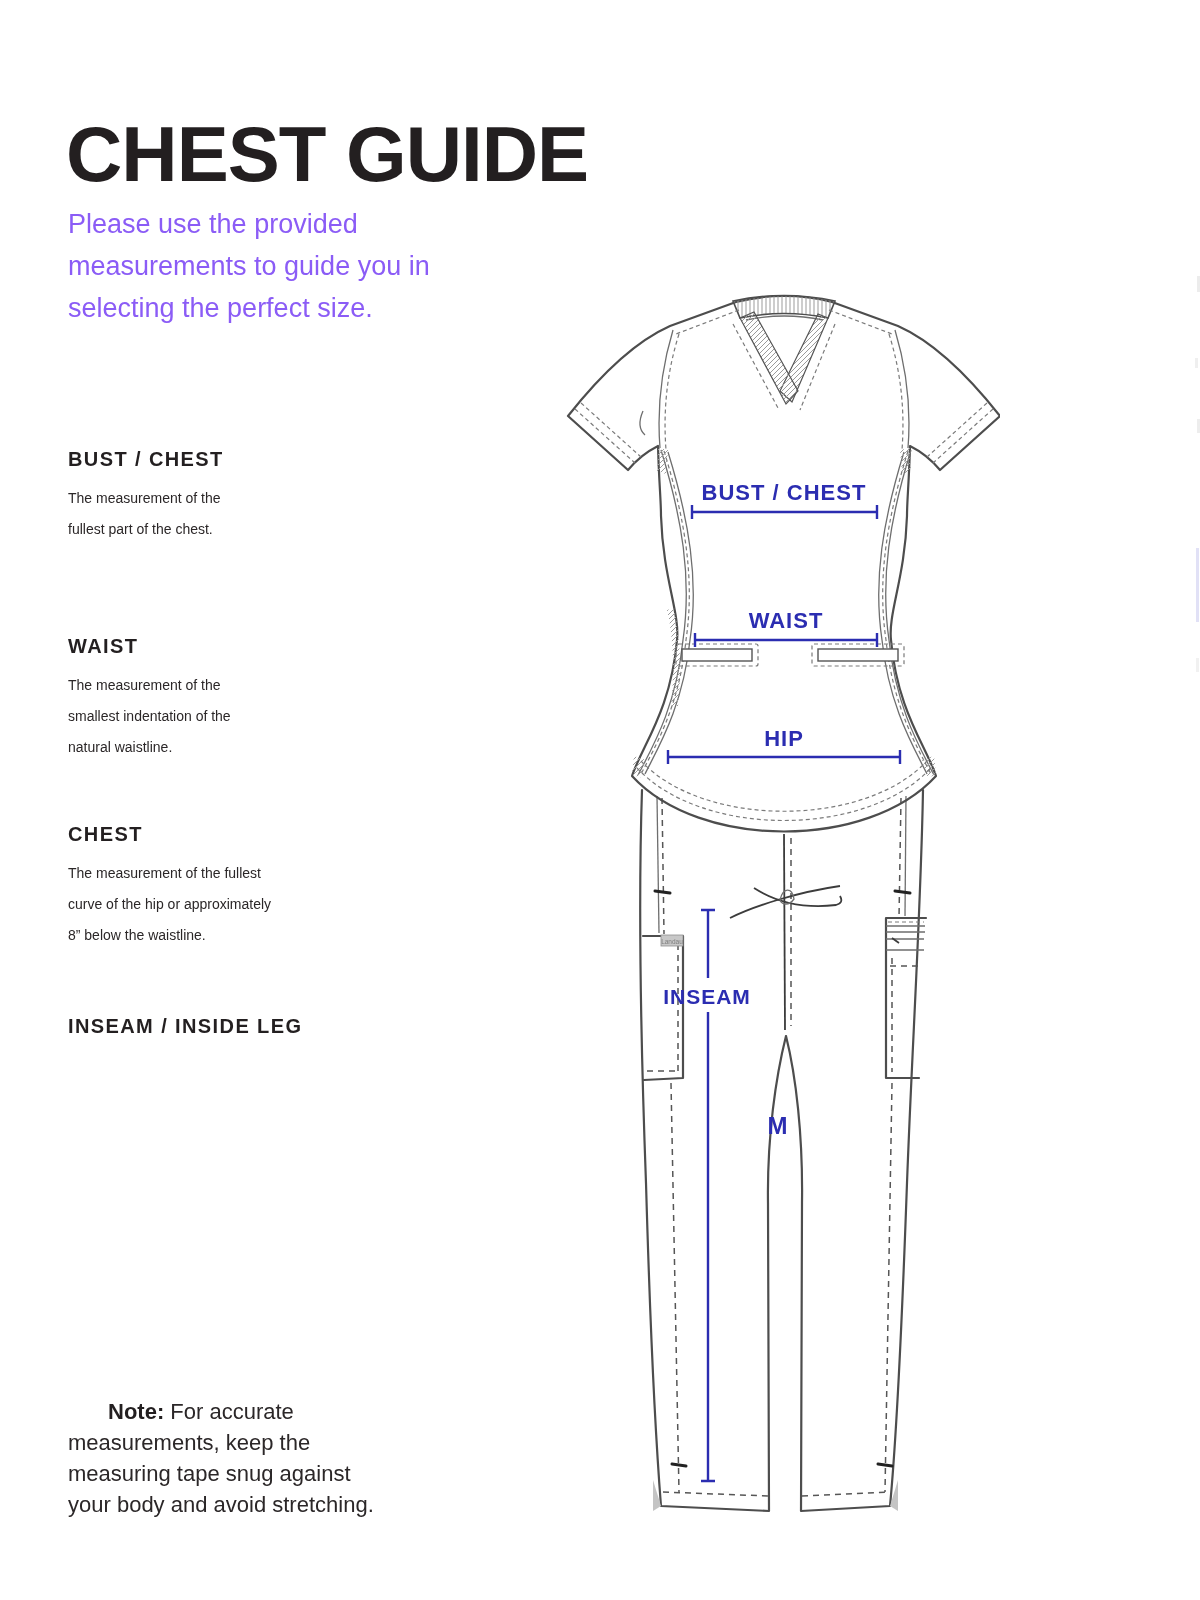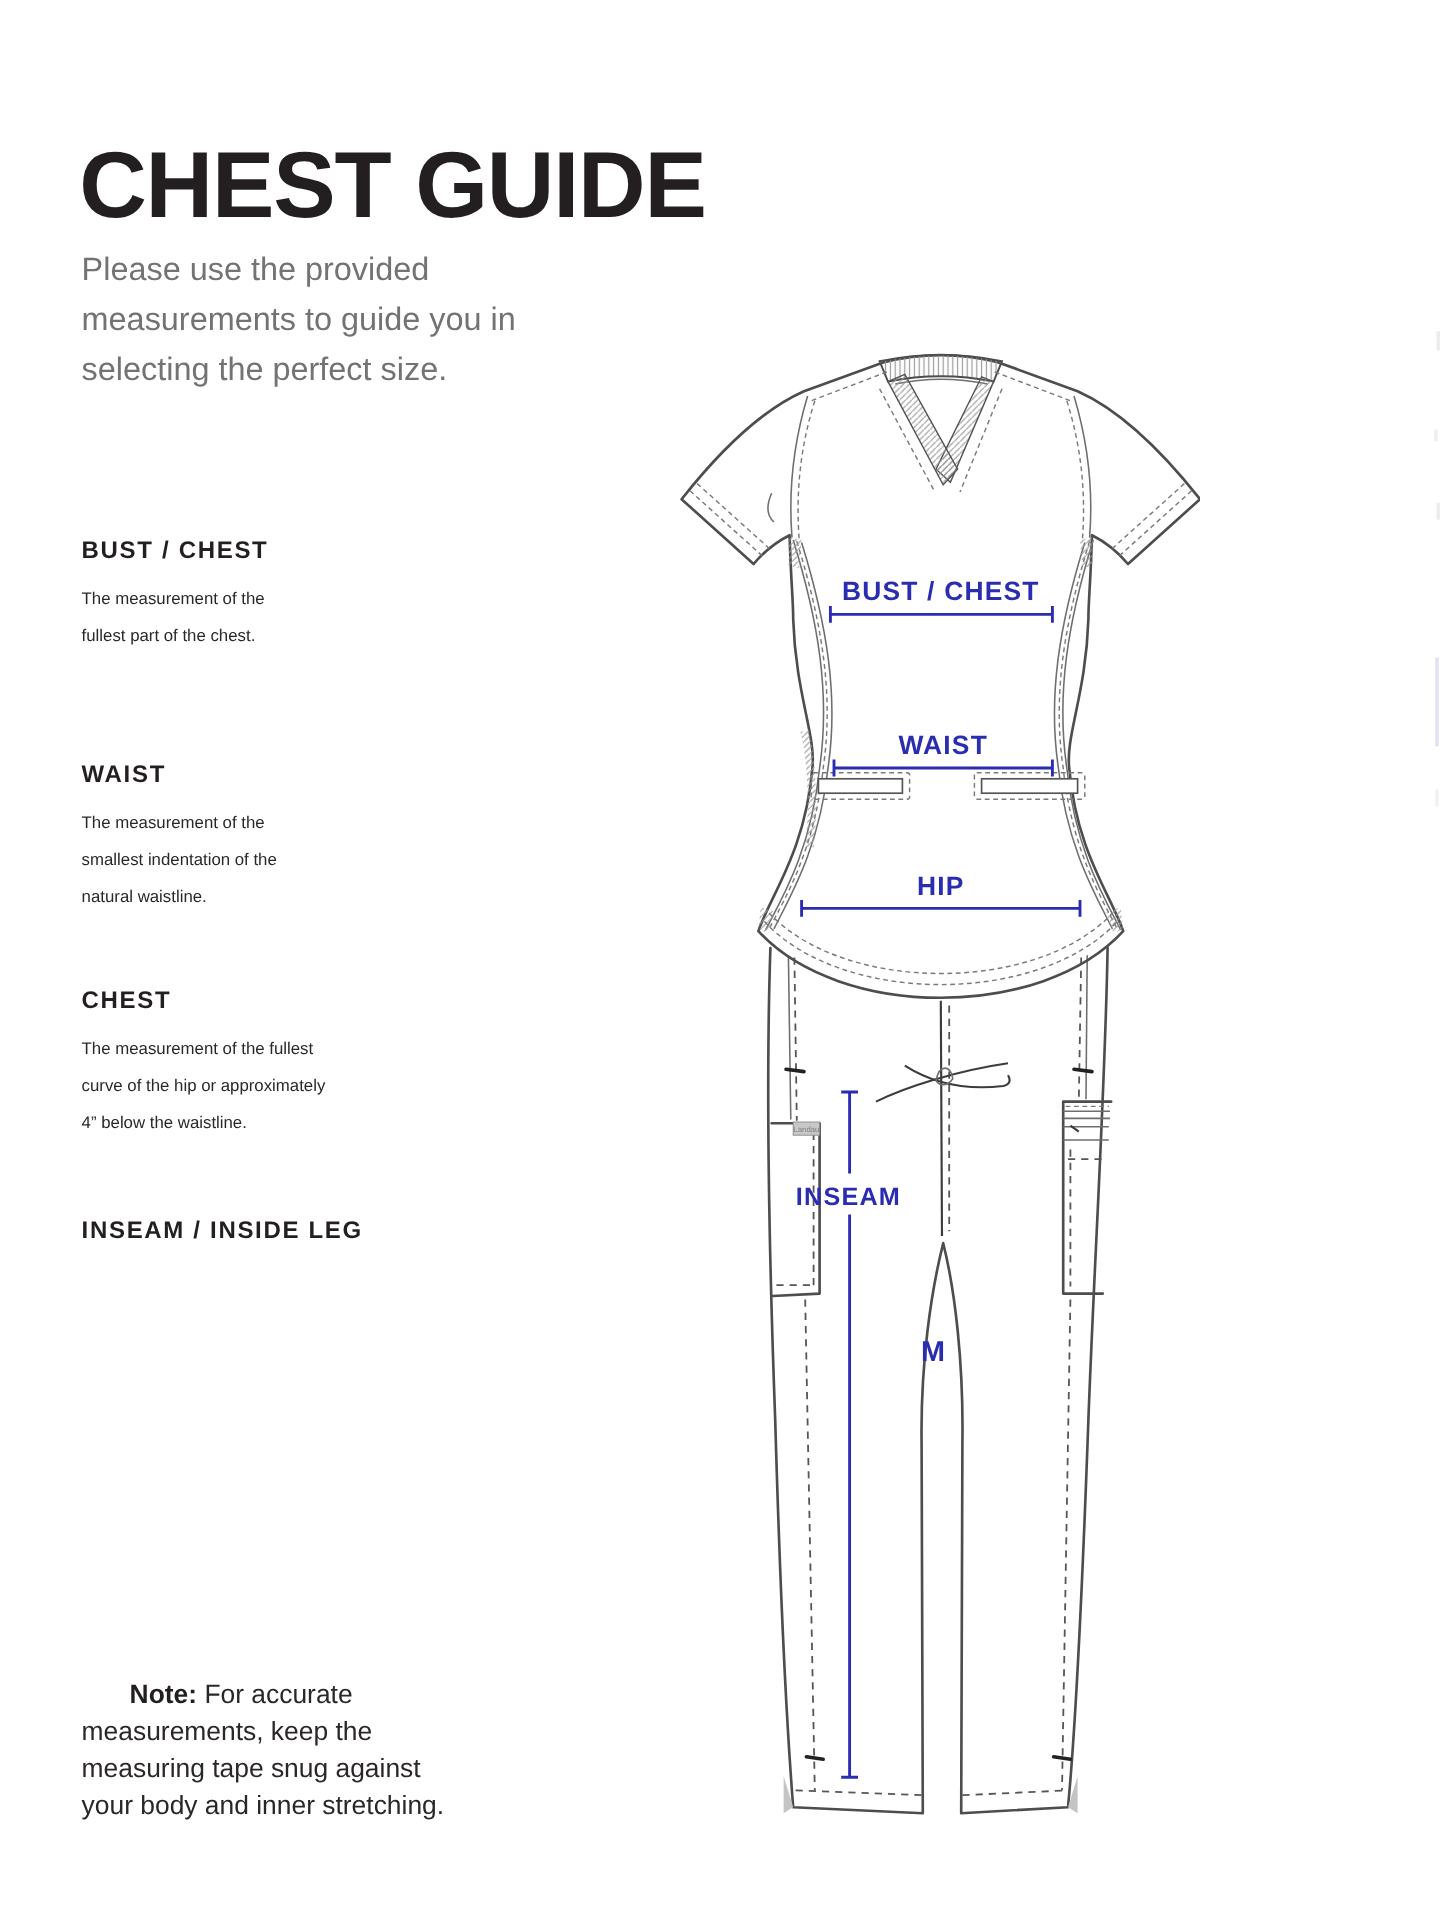--- a/index.html
+++ b/index.html
@@ -6,21 +6,21 @@
   body{
     width:1200px;height:1600px;background:#ffffff;position:relative;overflow:hidden;
     font-family:"Liberation Sans",sans-serif;color:#231f20;
   }
   .title{
     position:absolute;left:66px;top:60px;font-size:78px;font-weight:700;
     letter-spacing:-1px;line-height:1.1;
   }
   .intro{
     position:absolute;left:68px;top:176px;font-size:27px;line-height:42px;
-    white-space:pre-line;color:#737373;
+    white-space:pre-line;color:#8b5cf6;
   }
   .sec{position:absolute;left:68px;}
   .sec h3{font-size:20px;font-weight:700;letter-spacing:1.4px;margin:0 0 13px 0;line-height:22px;}
   .sec p{font-size:14px;line-height:31px;margin:0;white-space:pre-line;color:#2b2728;}
   #sec-bust{top:448px;}
   #sec-waist{top:635px;}
   #sec-hips{top:823px;}
   #sec-inseam{top:1015px;}
   .note{
     position:absolute;left:68px;top:1374px;font-size:22px;line-height:31px;
@@ -60,31 +60,31 @@
     <h3>WAIST</h3>
     <p>The measurement of the
 smallest indentation of the
 natural waistline.</p>
   </div>
 
 <div class="sec" id="sec-hips">
     <h3>CHEST</h3>
     <p>The measurement of the fullest
 curve of the hip or approximately
-4” below the waistline.</p>
+8” below the waistline.</p>
   </div>
 
 <div class="sec" id="sec-inseam">
     <h3>INSEAM / INSIDE LEG</h3>
   </div>
 
 <p class="note"><b>Note:</b> <span>For accurate
 measurements, keep the
 measuring tape snug against
-your body and inner stretching.</span></p>
+your body and avoid stretching.</span></p>
 
 <svg id="diagram" width="460" height="1250" viewBox="0 0 460 1250" aria-hidden="true">
   <defs>
     <pattern id="hv" width="5" height="5" patternUnits="userSpaceOnUse">
       <path d="M0,5 L5,0" stroke="#9b9b9b" stroke-width="1"></path>
     </pattern>
     <pattern id="vv" width="4" height="10" patternUnits="userSpaceOnUse">
       <line x1="2" y1="0" x2="2" y2="10" stroke="#9b9b9b" stroke-width="1"></line>
     </pattern>
   </defs>

